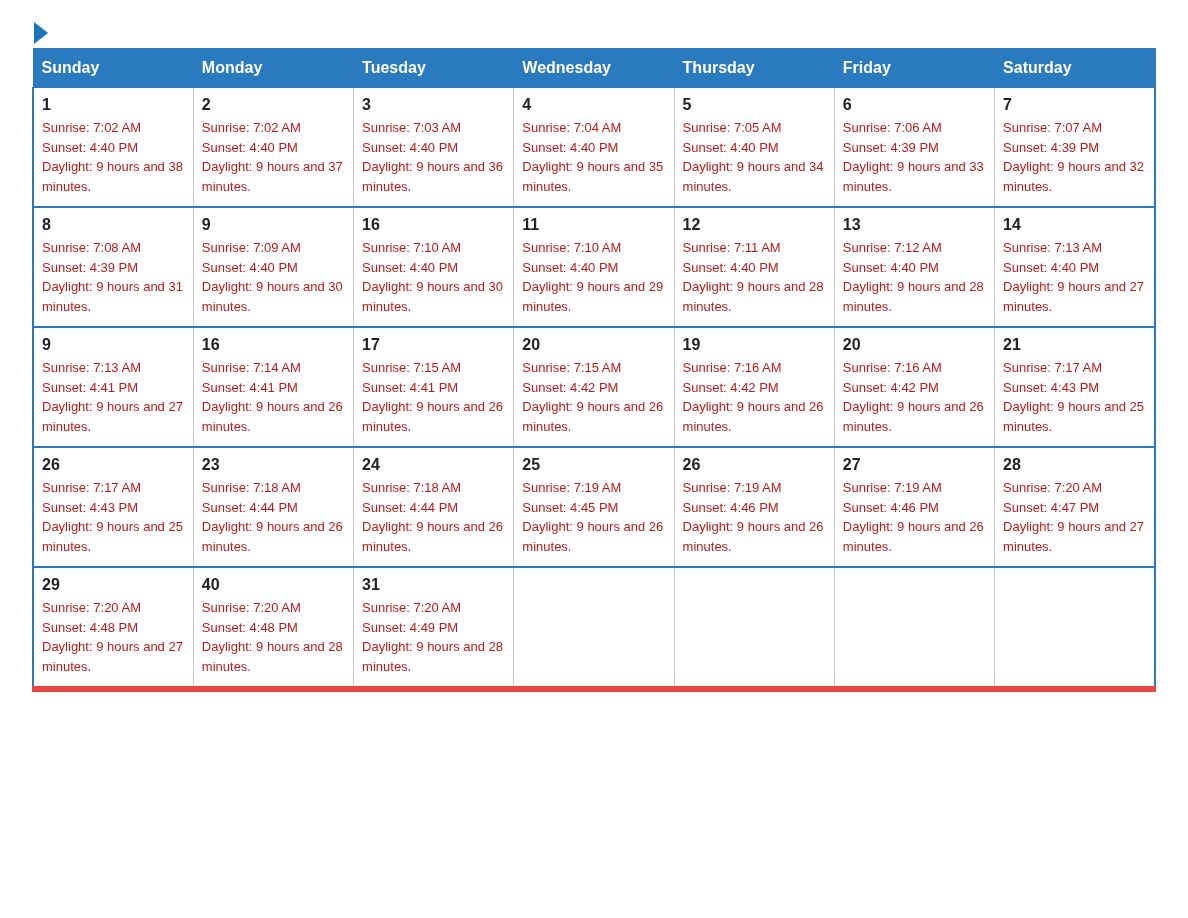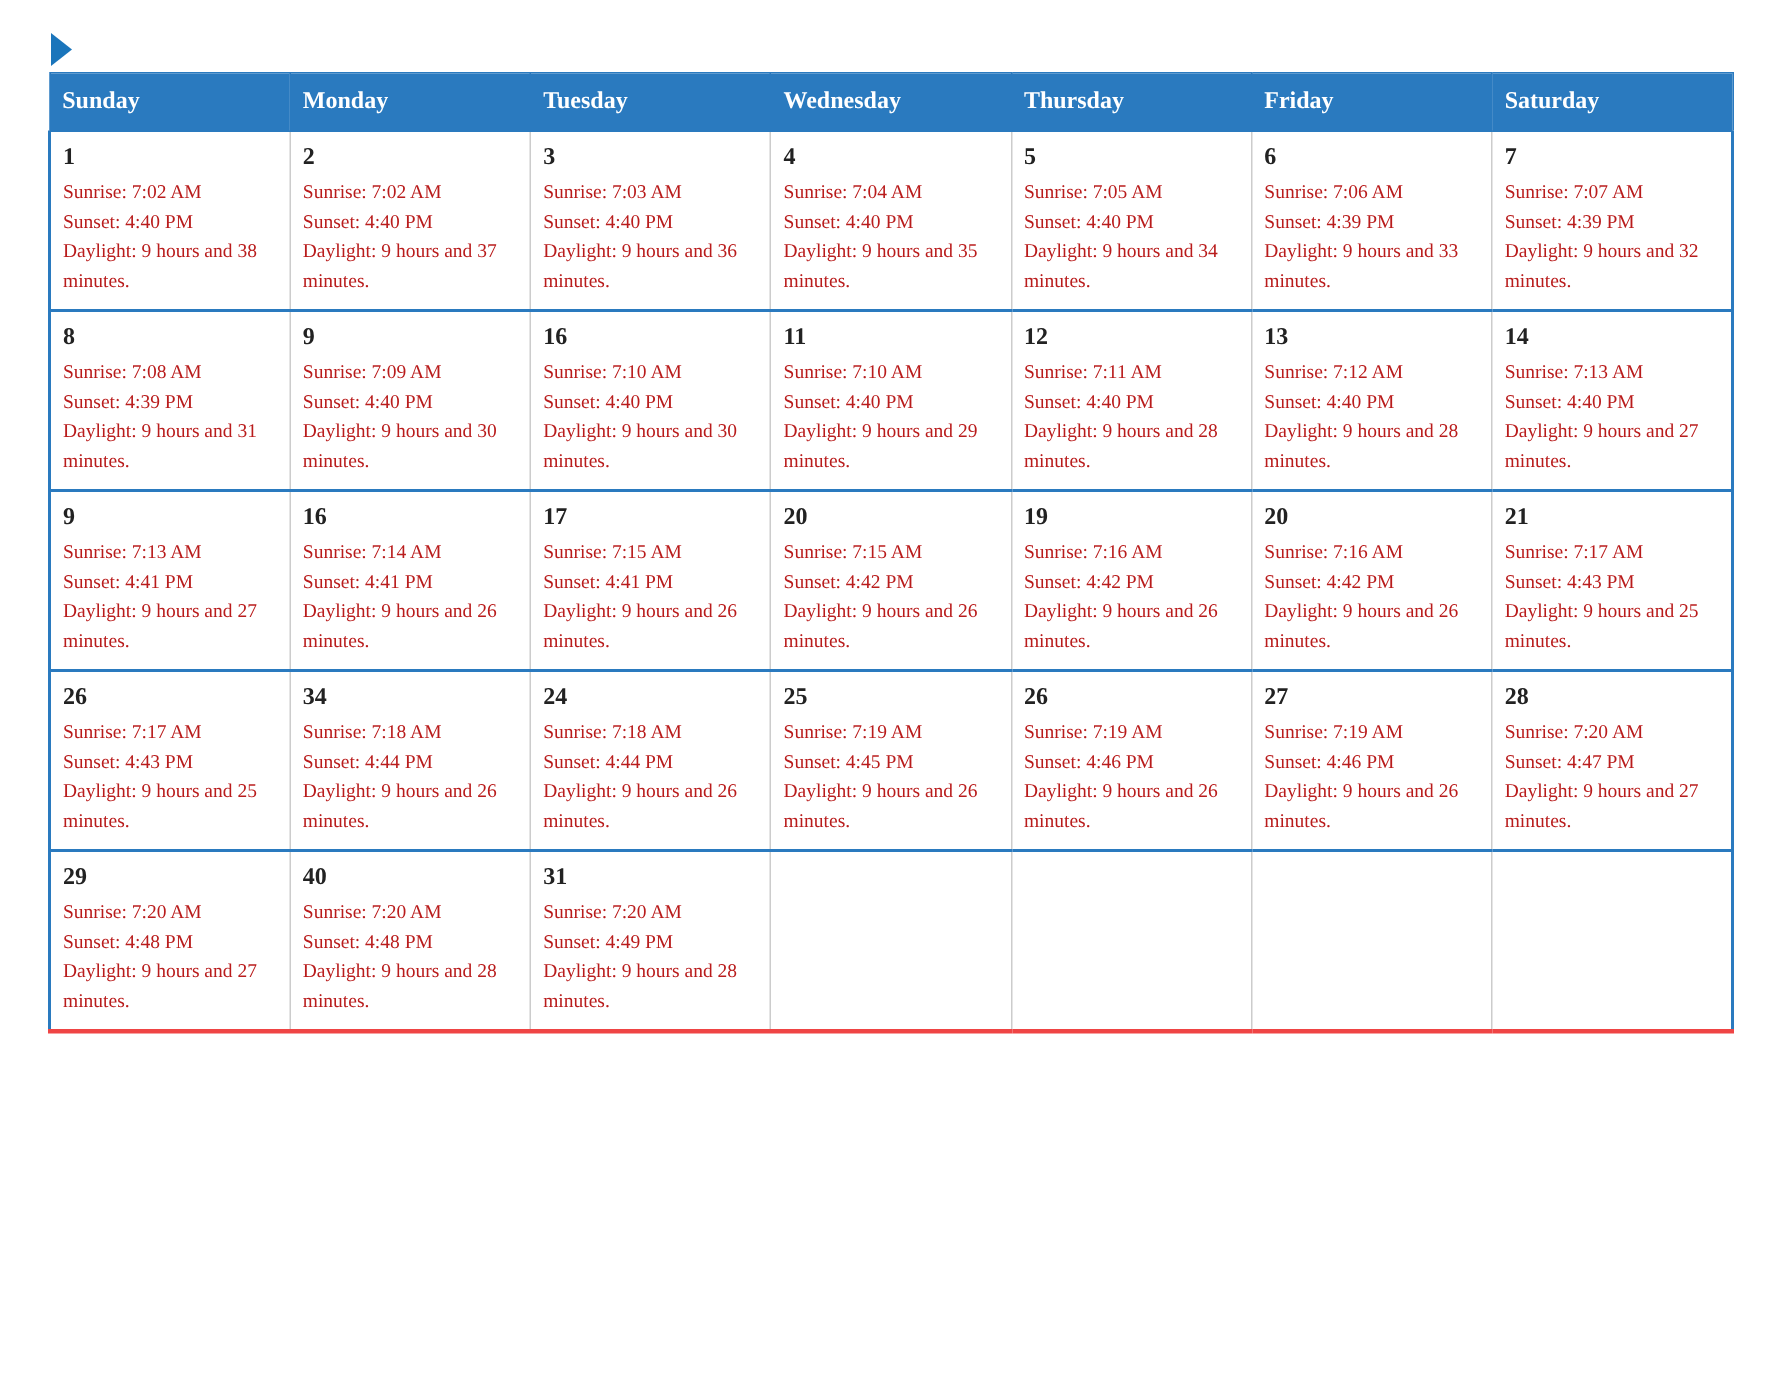--- a/index.html
+++ b/index.html
@@ -54,21 +54,20 @@
     }
     .location {
       font-size: 20px;
       color: #555;
       margin-top: 2px;
     }
     table {
       width: 100%;
       border-collapse: collapse;
       margin-top: 0;
-      font-family: Liberation Serif, serif;
     }
     thead th {
       background-color: #2a7abf;
       color: #fff;
       font-size: 16px;
       font-weight: bold;
       padding: 10px 8px;
       text-align: left;
       border: 1px solid #2a7abf;
     }
@@ -96,21 +95,21 @@
       color: #b91c1c;
       line-height: 1.5;
     }
     tbody td:first-child {
       border-left: 2px solid #2a7abf;
     }
     tbody td:last-child {
       border-right: 2px solid #2a7abf;
     }
     tbody tr:last-child td {
-      border-bottom: 3px solid #ef4444;
+      border-bottom: 6px solid #ef4444;
     }
     .empty-cell {
       background: #fff;
     }
   </style>
 </head>
 <body>
 
 <div class="header">
   <div class="logo">
@@ -230,21 +229,21 @@
         <span class="day-num">21</span>
         <span class="day-info">Sunrise: 7:17 AM<br>Sunset: 4:43 PM<br>Daylight: 9 hours and 25 minutes.</span>
       </td>
       </tr>
       <tr>
         <td>
         <span class="day-num">26</span>
         <span class="day-info">Sunrise: 7:17 AM<br>Sunset: 4:43 PM<br>Daylight: 9 hours and 25 minutes.</span>
       </td>
         <td>
-        <span class="day-num">34</span>
+        <span class="day-num">23</span>
         <span class="day-info">Sunrise: 7:18 AM<br>Sunset: 4:44 PM<br>Daylight: 9 hours and 26 minutes.</span>
       </td>
         <td>
         <span class="day-num">24</span>
         <span class="day-info">Sunrise: 7:18 AM<br>Sunset: 4:44 PM<br>Daylight: 9 hours and 26 minutes.</span>
       </td>
         <td>
         <span class="day-num">25</span>
         <span class="day-info">Sunrise: 7:19 AM<br>Sunset: 4:45 PM<br>Daylight: 9 hours and 26 minutes.</span>
       </td>

